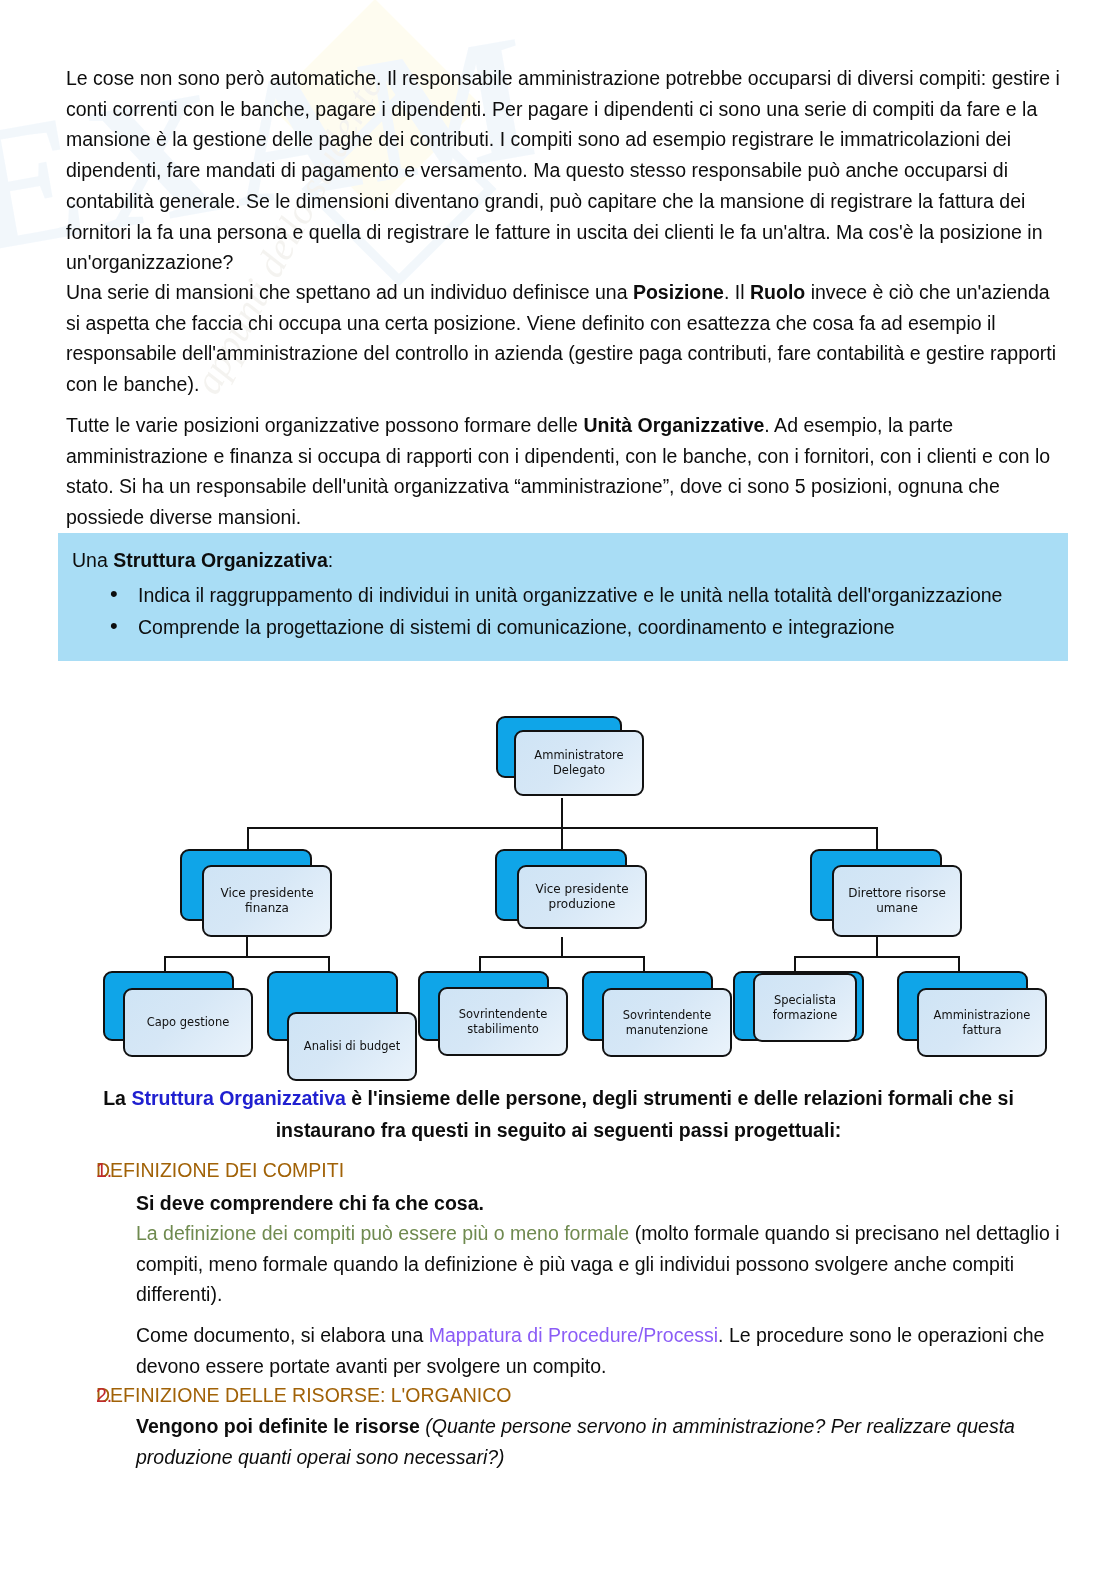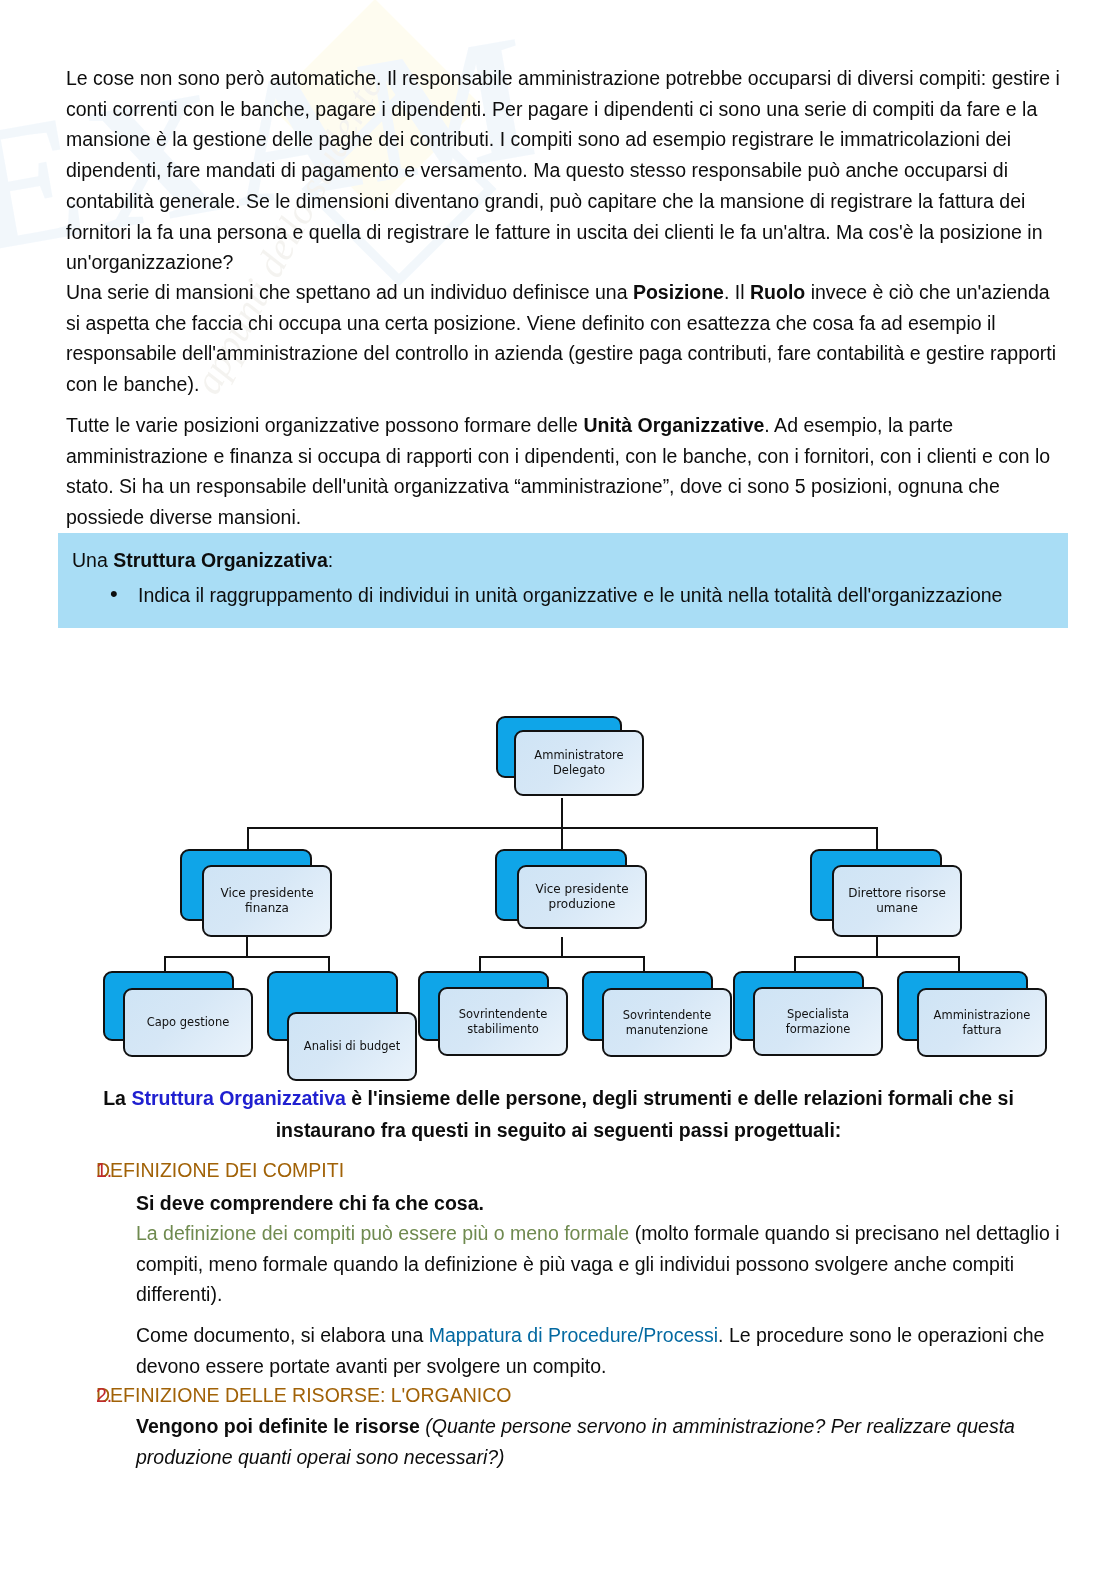--- a/index.html
+++ b/index.html
@@ -152,21 +152,21 @@
     position: absolute;
     background: #111;
   }
   .conn.v { width: 2px; }
   .conn.h { height: 2px; }
 
   
   .c-blue   { color: #2020d0; font-weight: 700; }
   .c-red    { color: #a16207; }
   .c-green  { color: #6f8a4f; }
-  .c-purple { color: #0369a1; }
+  .c-purple { color: #8b5cf6; }
 
   
   .numlist-item {
     position: absolute;
     left: 96px;
     width: 975px;
     font-size: 19.5px;
     line-height: 30.7px;
   }
   .numlist-item .num {
@@ -201,20 +201,21 @@
   <div class="body-text" style="top:410px;">
     <span>Tutte le varie posizioni organizzative possono formare delle </span><span class="b">Unità Organizzative</span><span>. Ad esempio, la parte amministrazione e finanza si occupa di rapporti con i dipendenti, con le banche, con i fornitori, con i clienti e con lo stato. Si ha un responsabile dell'unità organizzativa “amministrazione”, dove ci sono 5 posizioni, ognuna che possiede diverse mansioni.</span>
   </div>
 
   <div id="callout">
     <div>
       <span>Una </span><span class="b">Struttura Organizzativa</span><span>:</span>
     </div>
     <ul>
       <li><span>Indica il raggruppamento di individui in unità organizzative e le unità nella totalità dell'organizzazione</span></li>
+      <li><span>Comprende la progettazione di sistemi di comunicazione, coordinamento e integrazione</span></li>
     </ul>
   </div>
 
   <div id="orgchart">
 
     <div class="node lvl0" style="left:496px; top:10px; width:150px; height:82px;">
       <div class="back" style="width:122px; height:58px;"></div>
       <div class="front" style="left:18px; top:14px; width:130px; height:66px;">
         <span class="lbl">Amministratore Delegato</span>
       </div>
@@ -285,21 +286,21 @@
 
     <div class="node lvl2" style="left:582px; top:265px; width:150px; height:86px;">
       <div class="back" style="width:127px; height:66px;"></div>
       <div class="front" style="left:20px; top:17px; width:130px; height:69px;">
         <span class="lbl">Sovrintendente manutenzione</span>
       </div>
     </div>
 
     <div class="node lvl2" style="left:733px; top:265px; width:150px; height:86px;">
       <div class="back" style="width:127px; height:66px;"></div>
-      <div class="front" style="left:20px; top:16px; width:130px; height:69px;">
+      <div class="front" style="left:20px; top:2px; width:104px; height:69px;">
         <span class="lbl">Specialista formazione</span>
       </div>
     </div>
 
     <div class="node lvl2" style="left:897px; top:265px; width:150px; height:86px;">
       <div class="back" style="width:127px; height:66px;"></div>
       <div class="front" style="left:20px; top:17px; width:130px; height:69px;">
         <span class="lbl">Amministrazione fattura</span>
       </div>
     </div>

